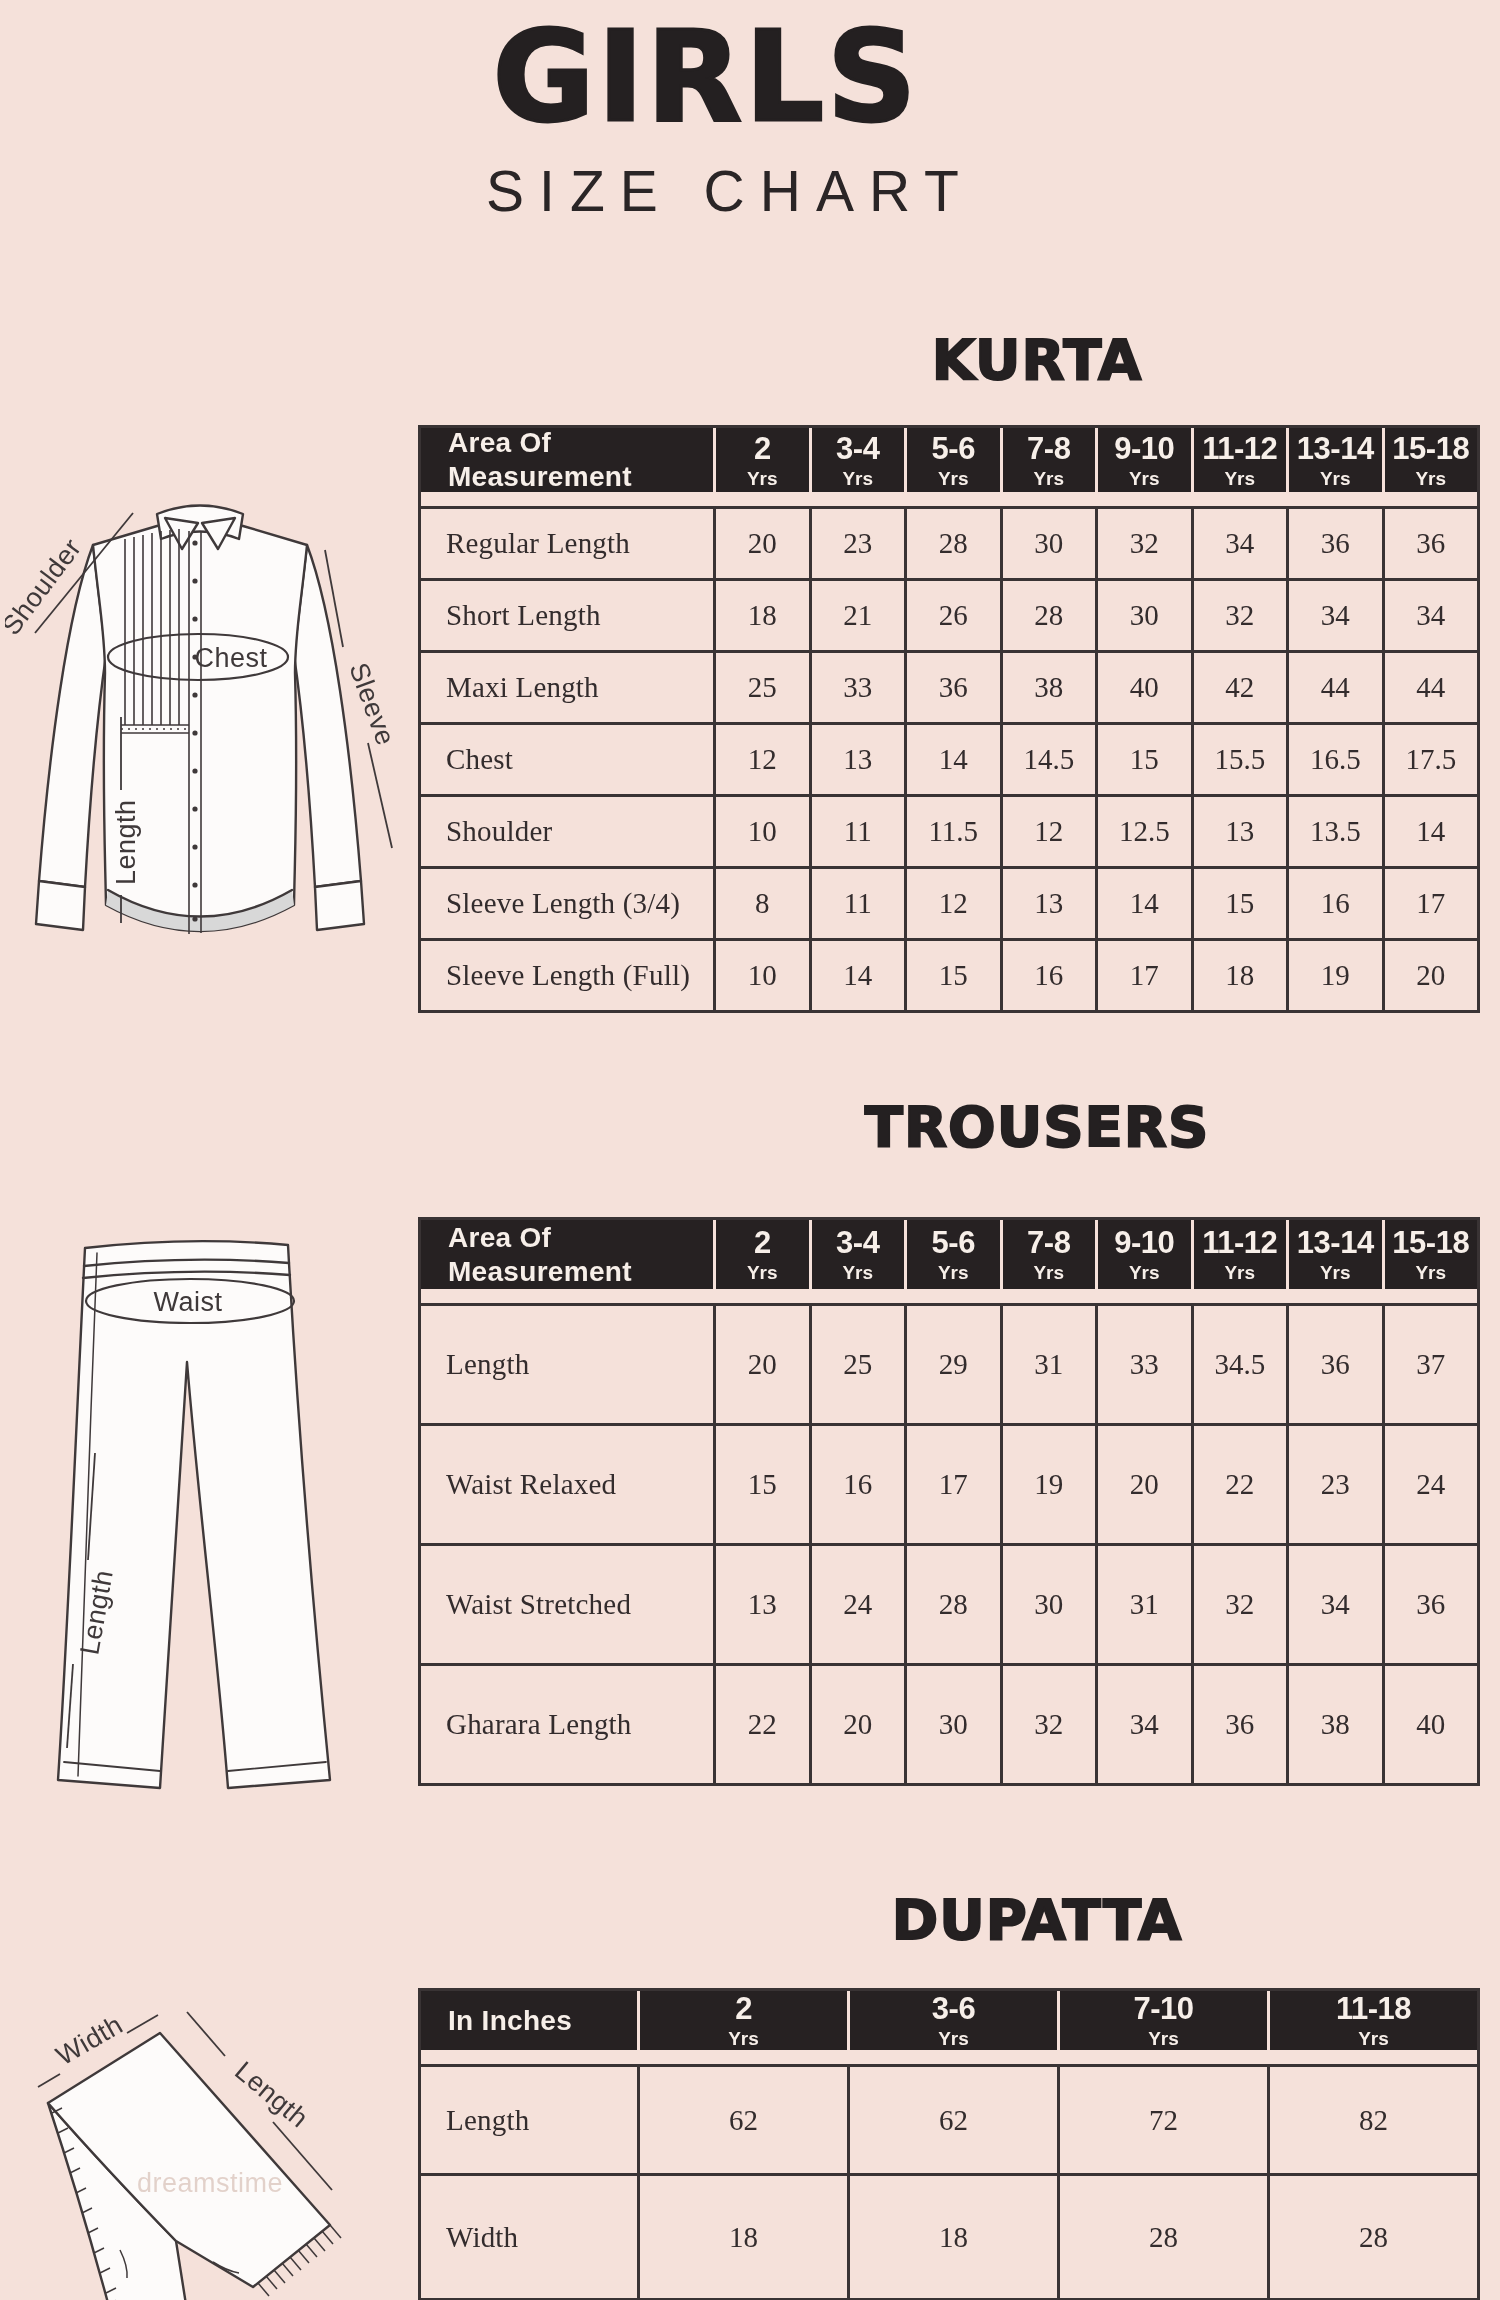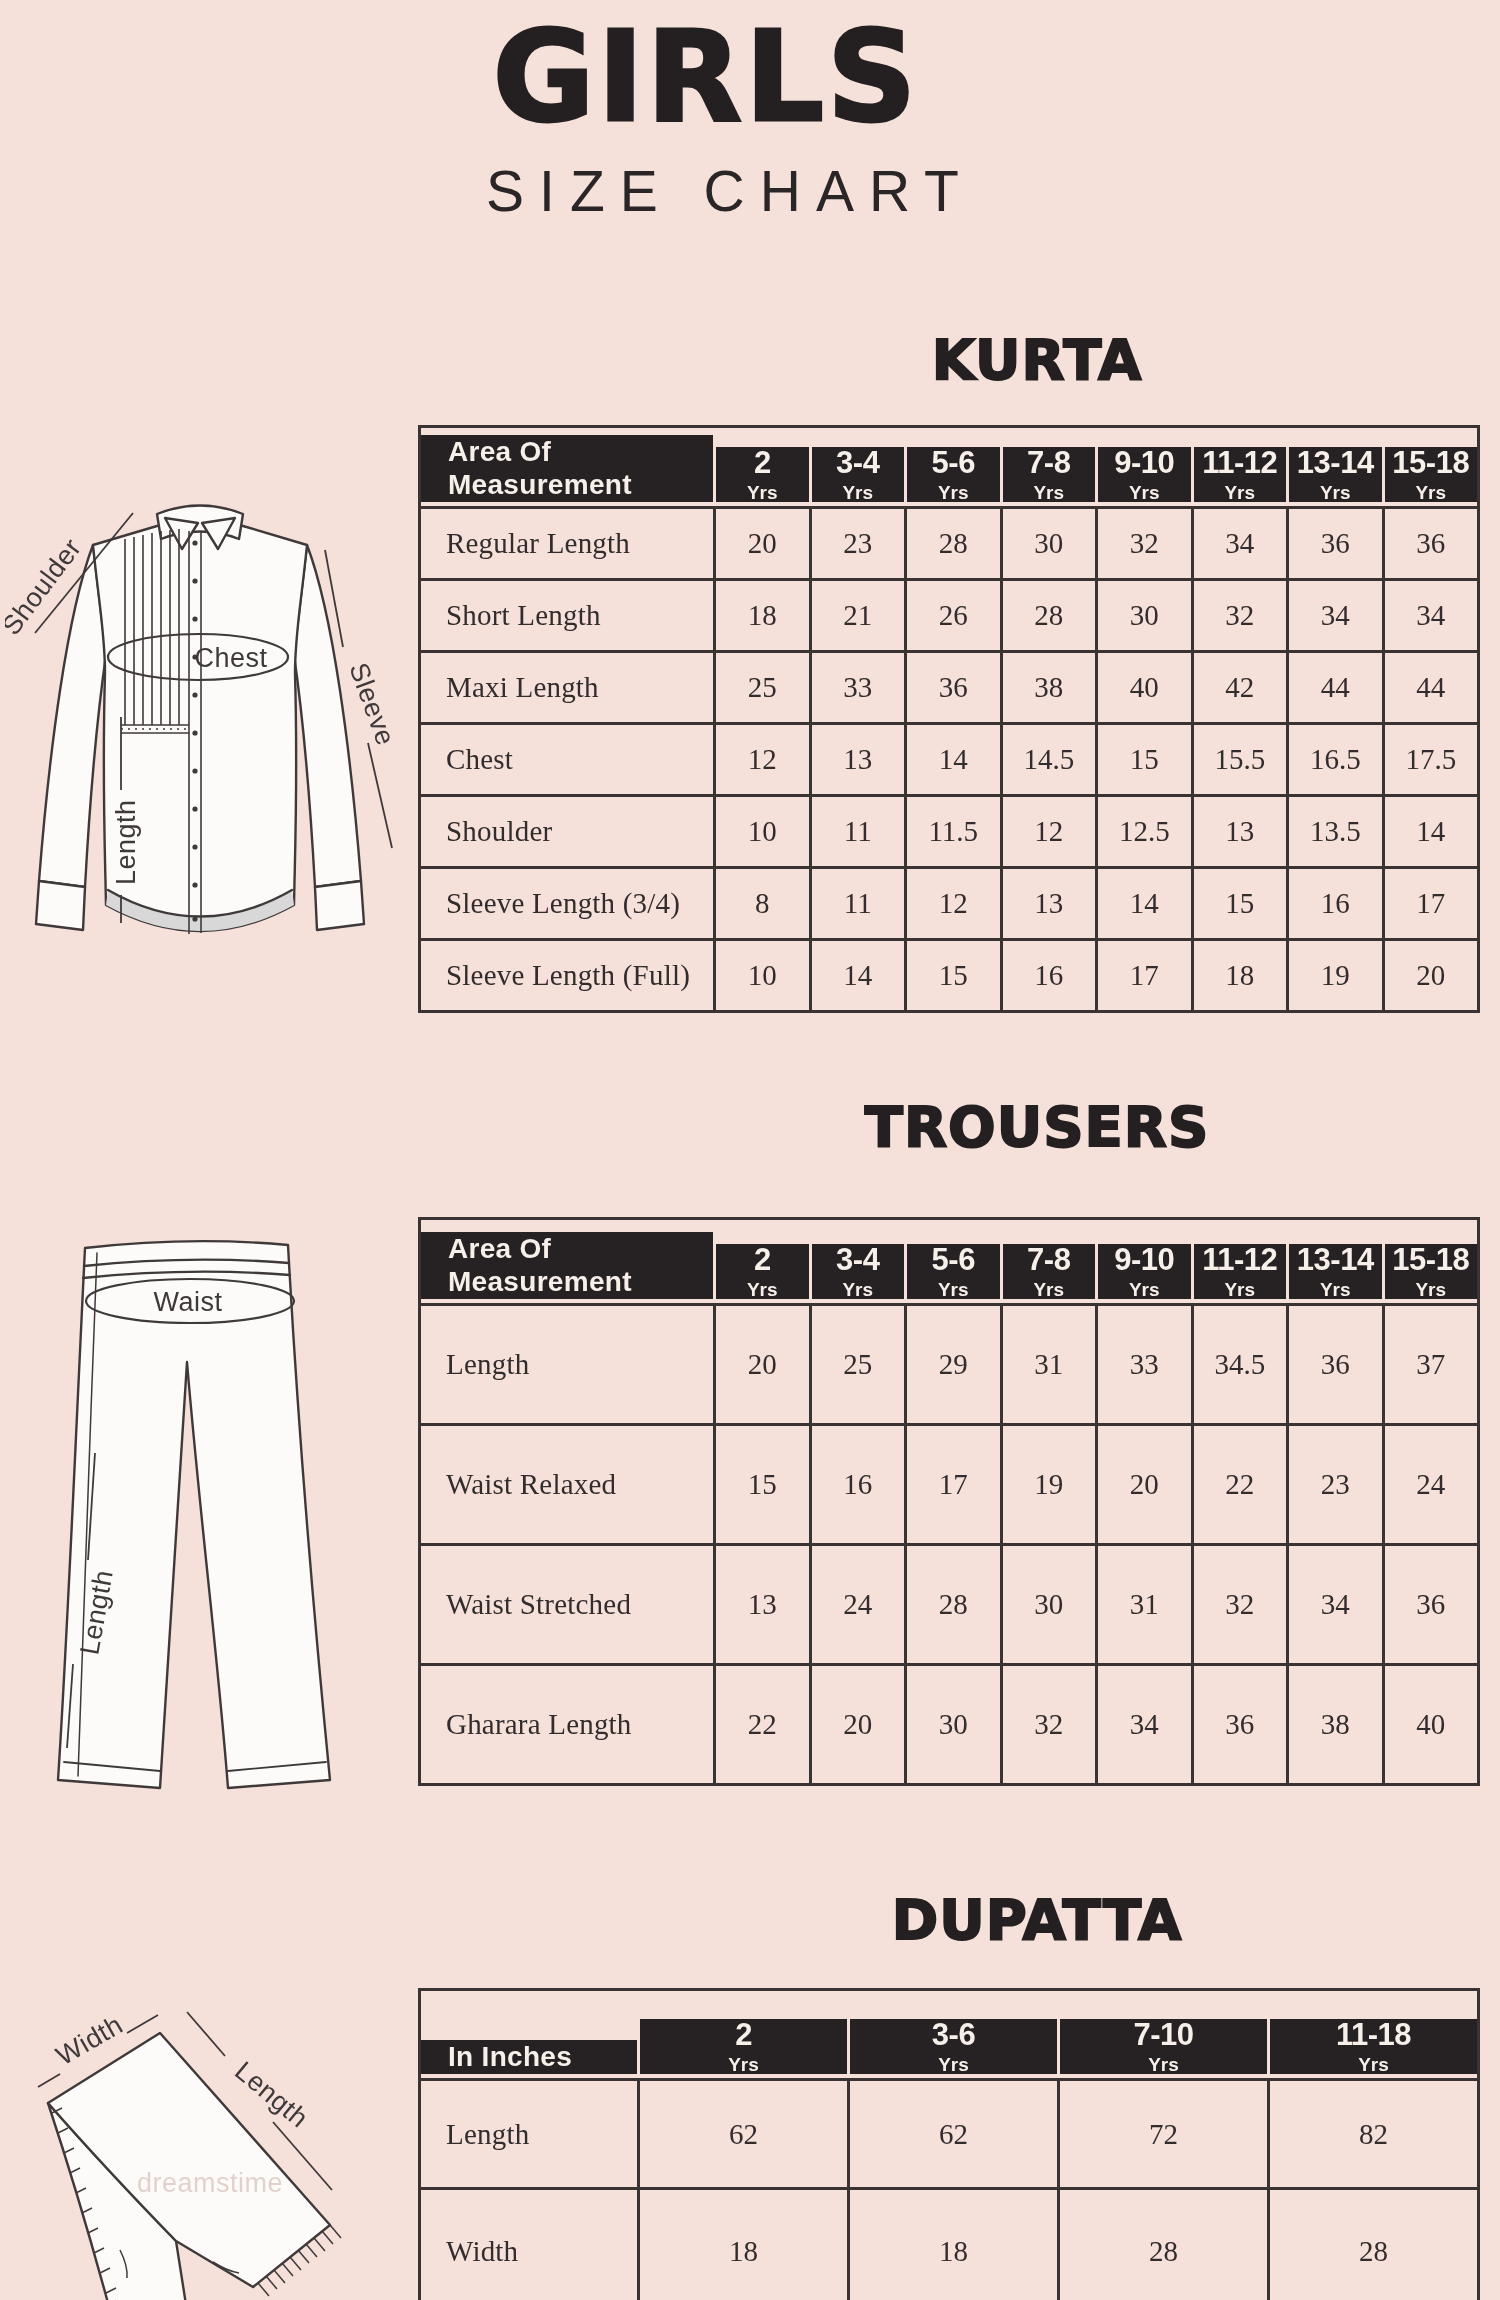--- a/index.html
+++ b/index.html
@@ -39,24 +39,24 @@
   #dupatta-title{top:1892px;text-align:right;}
 
   
   .size-table{
     position:absolute;left:418px;width:1062px;
     border:3px solid var(--line);box-sizing:border-box;
   }
   #kurta-table{top:425px;}
   #trousers-table{top:1217px;}
   #dupatta-table{top:1988px;}
-  .thead{display:flex;gap:3px;box-sizing:border-box;padding-bottom:4px;align-items:flex-end;}
+  .thead{display:flex;gap:3px;box-sizing:border-box;padding-bottom:14px;}
   #kurta-table .thead{height:78px;}
   #trousers-table .thead{height:83px;}
-  #dupatta-table .thead{height:87px;}
+  #dupatta-table .thead{height:73px;}
   .th{background:var(--table-header-bg);color:var(--table-header-text);box-sizing:border-box;}
   .th.corner{
     flex:0 0 292px;display:flex;align-items:center;
     padding-left:27px;padding-right:10px;
     font-weight:bold;font-size:28px;line-height:1.2;letter-spacing:.3px;
   }
   .th.size-col{flex:1 1 0;display:flex;flex-direction:column;align-items:center;justify-content:center;}
   .size-num{font-size:31px;font-weight:bold;line-height:1;letter-spacing:-.5px;}
   .size-unit{font-size:19px;font-weight:bold;line-height:1;margin-top:5px;}
   .tr{display:flex;border-top:3px solid var(--line);box-sizing:border-box;font-family:Liberation Serif, serif;}

